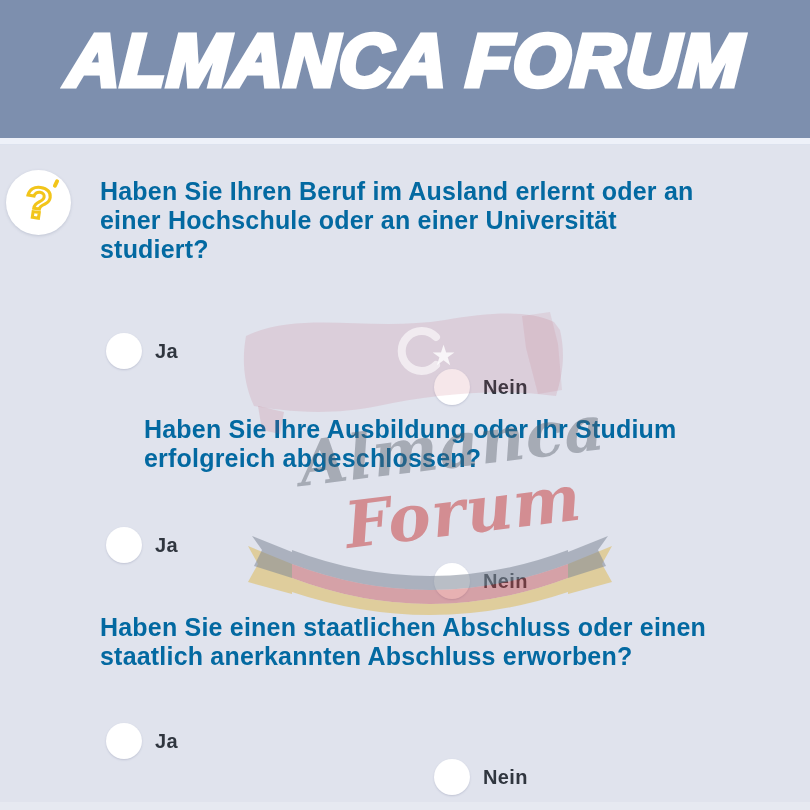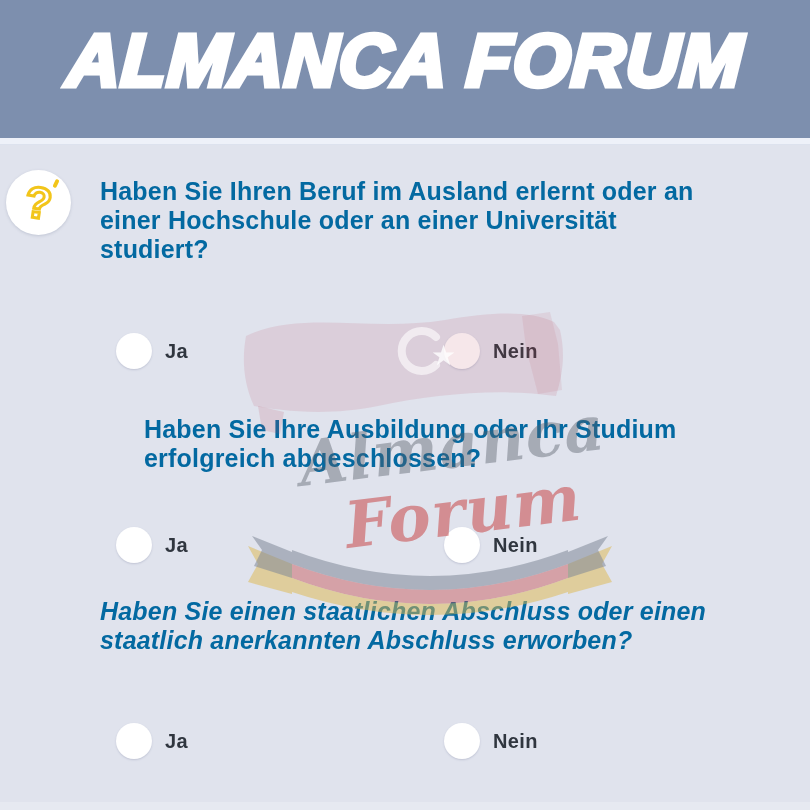--- a/index.html
+++ b/index.html
@@ -57,33 +57,33 @@
   }
 
   
   .q-text{
     position:absolute;left:100px;margin:0;
     font-size:25px;font-weight:bold;line-height:29px;
     color:#0369a1;white-space:pre;letter-spacing:.2px;
   }
   .q1-text{top:39px;}
   .q2-text{top:277px;margin-left:44px;}
-  .q3-text{top:459px;font-style:italic;}
+  .q3-text{top:475px;}
 
   
-  .opt-row{position:absolute;left:16px;width:640px;height:36px;}
+  .opt-row{position:absolute;left:6px;width:640px;height:36px;}
   .q1-opts{top:195px;}
   .q2-opts{top:389px;}
   .q3-opts{top:585px;}
   .option{
     position:absolute;top:0;display:flex;align-items:center;
     cursor:pointer;
   }
   .option.ja{left:100px;}
-  .option.nein{left:428px;}
+  .option.nein{left:428px;margin-top:36px;}
   .radio{
     width:36px;height:36px;border-radius:50%;
     background:#ffffff;
     box-shadow:0 1px 2px rgba(110,120,150,.28);
     flex:0 0 auto;
   }
   .option-label{
     margin-left:13px;
     font-size:20px;font-weight:bold;color:#30363f;letter-spacing:.4px;
   }

